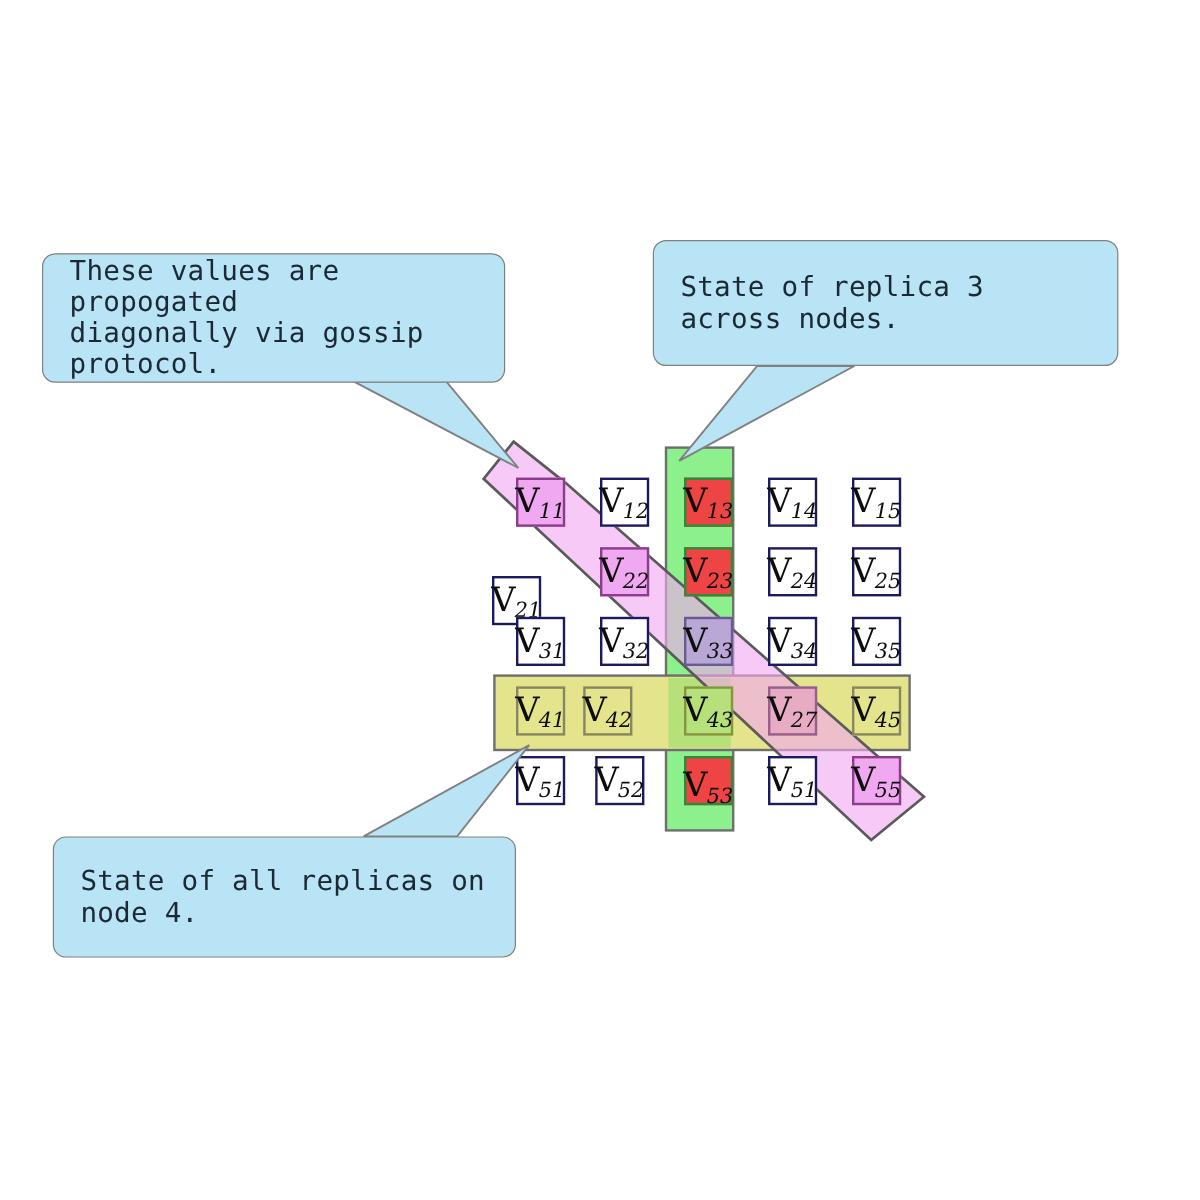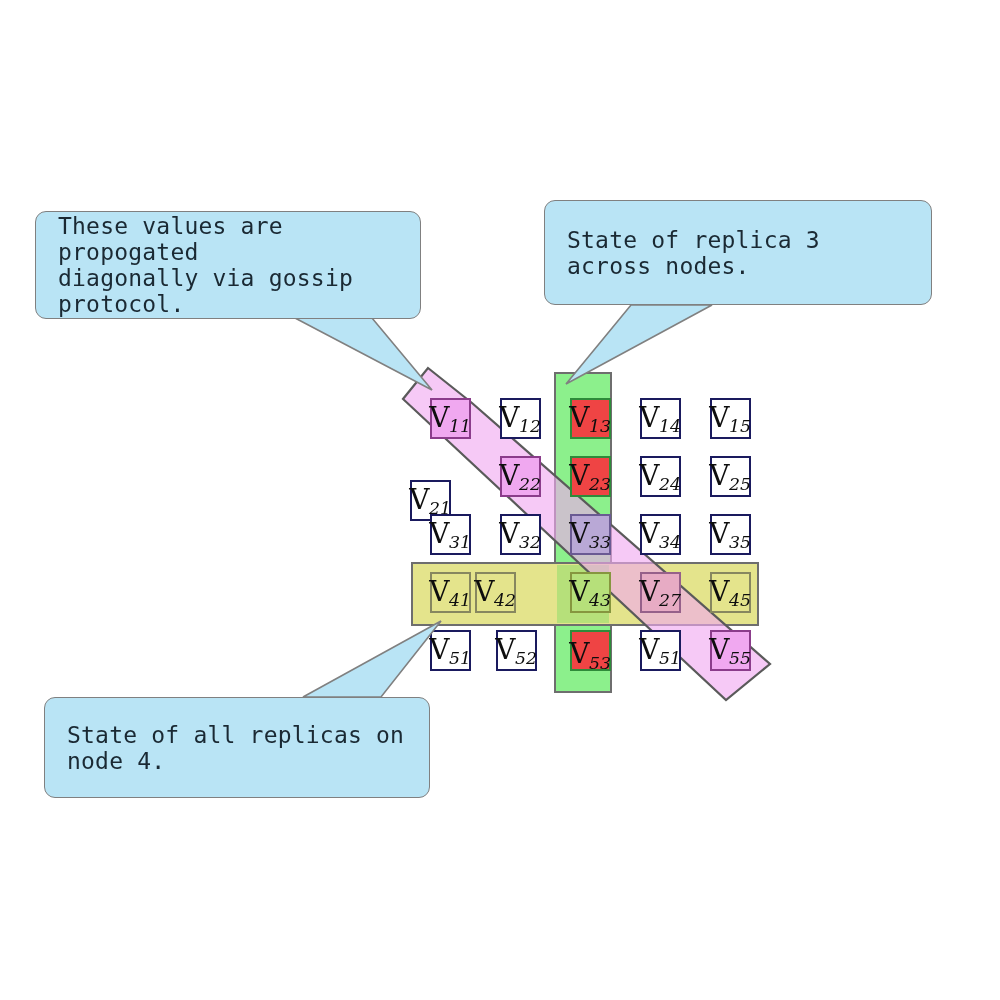--- a/index.html
+++ b/index.html
@@ -142,21 +142,21 @@
       </div>
       <div class="cell" style="left: 640px; top: 514px; width: 41px; height: 41px;">
         <span class="cell-label">V<sub>34</sub></span>
       </div>
       <div class="cell" style="left: 710px; top: 514px; width: 41px; height: 41px;">
         <span class="cell-label">V<sub>35</sub></span>
       </div>
       <div class="cell on-yellow" style="left: 430px; top: 572px; width: 41px; height: 41px;">
         <span class="cell-label">V<sub>41</sub></span>
       </div>
-      <div class="cell on-yellow" style="left: 475px; top: 572px; width: 41px; height: 41px; text-align: center;">
+      <div class="cell on-yellow" style="left: 486px; top: 572px; width: 41px; height: 41px; text-align: center;">
         <span class="cell-label">V<sub>42</sub></span>
       </div>
       <div class="cell on-both" style="left: 570px; top: 572px; width: 41px; height: 41px;">
         <span class="cell-label">V<sub>43</sub></span>
       </div>
       <div class="cell on-pink-yellow" style="left: 640px; top: 572px; width: 41px; height: 41px;">
         <span class="cell-label">V<sub>27</sub></span>
       </div>
       <div class="cell on-yellow" style="left: 710px; top: 572px; width: 41px; height: 41px;">
         <span class="cell-label">V<sub>45</sub></span>

